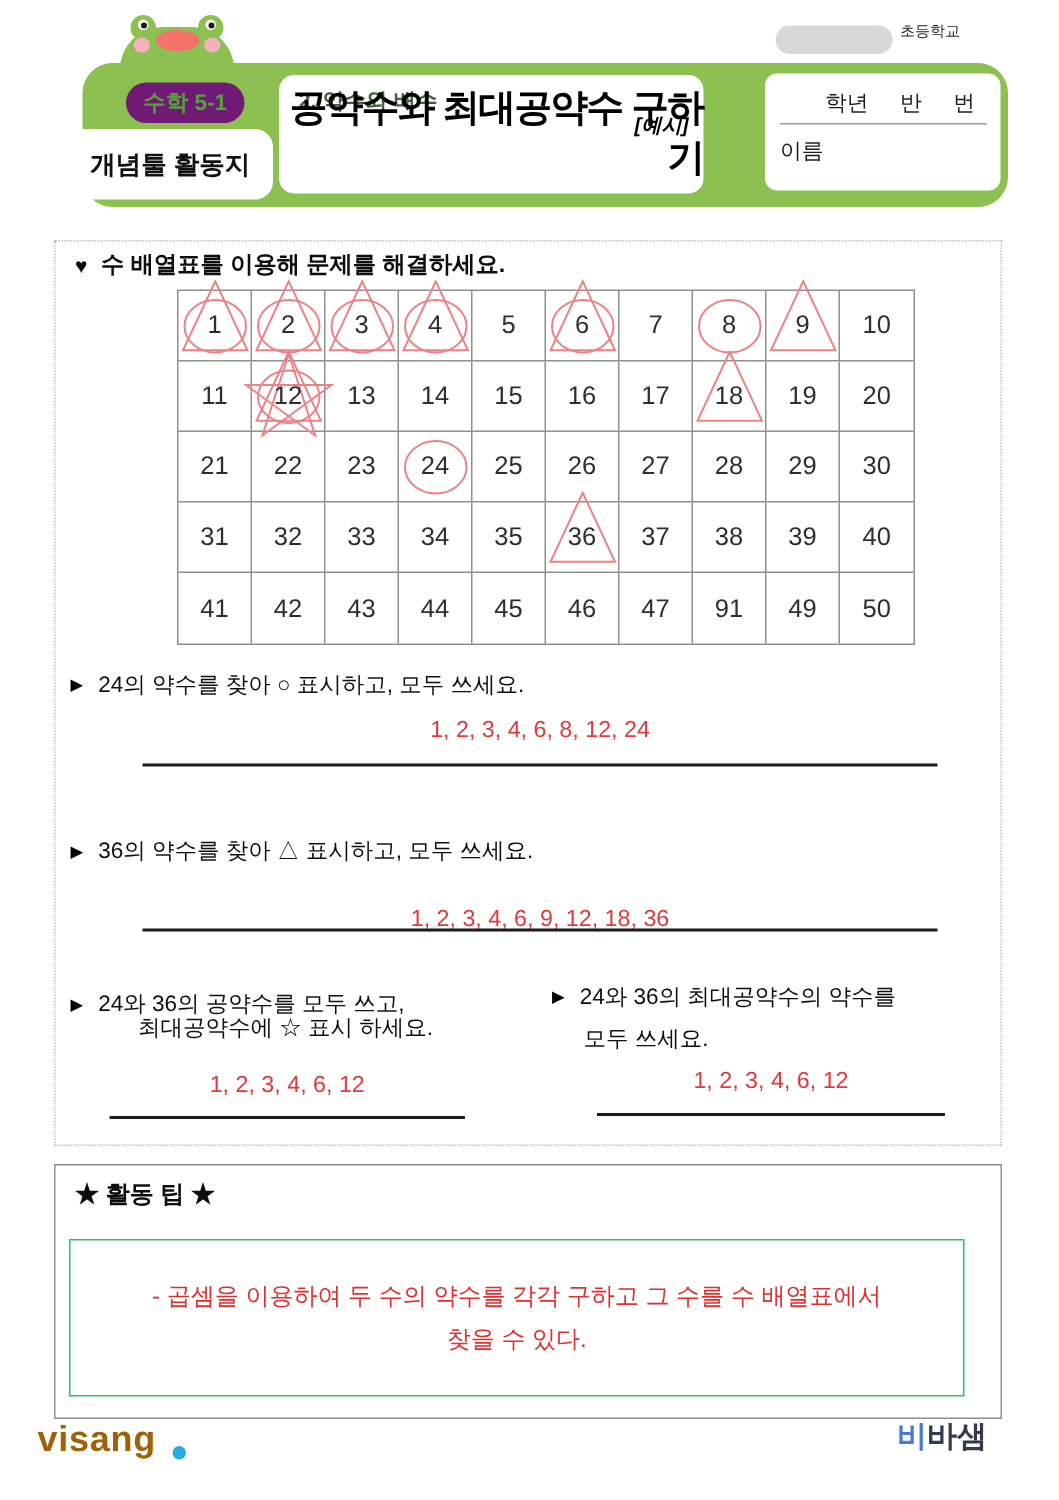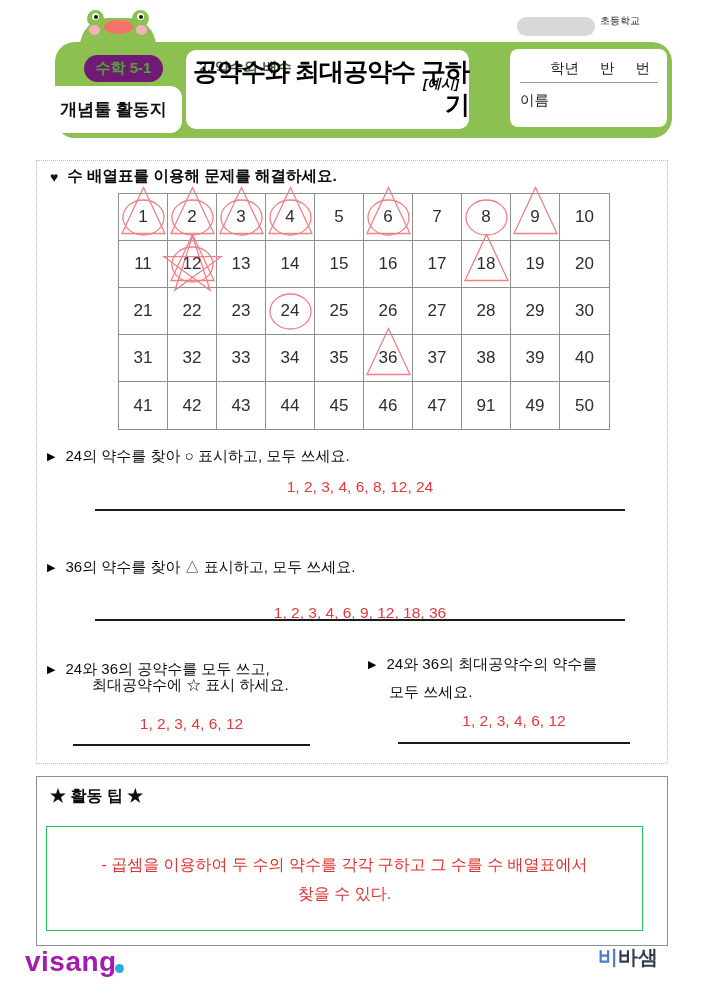--- a/index.html
+++ b/index.html
@@ -79,22 +79,22 @@
   
   .tip-box { position:absolute; left:36px; top:776px; width:632px; height:170px;
              border:1px solid #8f8f8f; background:#fff; }
   .tip-heading { position:absolute; left:50px; top:786px; font-weight:700; font-size:16px; color:#0d0d0d; }
   .tip-inner { position:absolute; left:46px; top:826px; width:597px; height:105px;
                border:1px solid #22c55e; display:flex; flex-direction:column;
                justify-content:center; text-align:center; color:#e02f2f;
                font-size:16px; line-height:29px; padding:0 18px; }
 
   
-  .visang-logo { position:absolute; left:25px; top:946px; color:#a21caf; font-weight:700;
-                 font-size:28px; letter-spacing:0.5px; }
+  .visang-logo { position:absolute; left:25px; top:946px; color:#a16207; font-weight:700;
+                 font-size:24px; letter-spacing:0.5px; }
   .visang-dot { position:absolute; left:115px; top:964px; width:9px; height:9px;
                 background:#29abe2; border-radius:50%; }
   .vivasam-logo { position:absolute; left:598px; top:944px; font-weight:700; font-size:20px; }
   .vv-accent { color:#4a7bd0; }
   .vv-rest { color:#333c4e; }
 </style>
 </head>
 <body>
 
 <div class="page">

